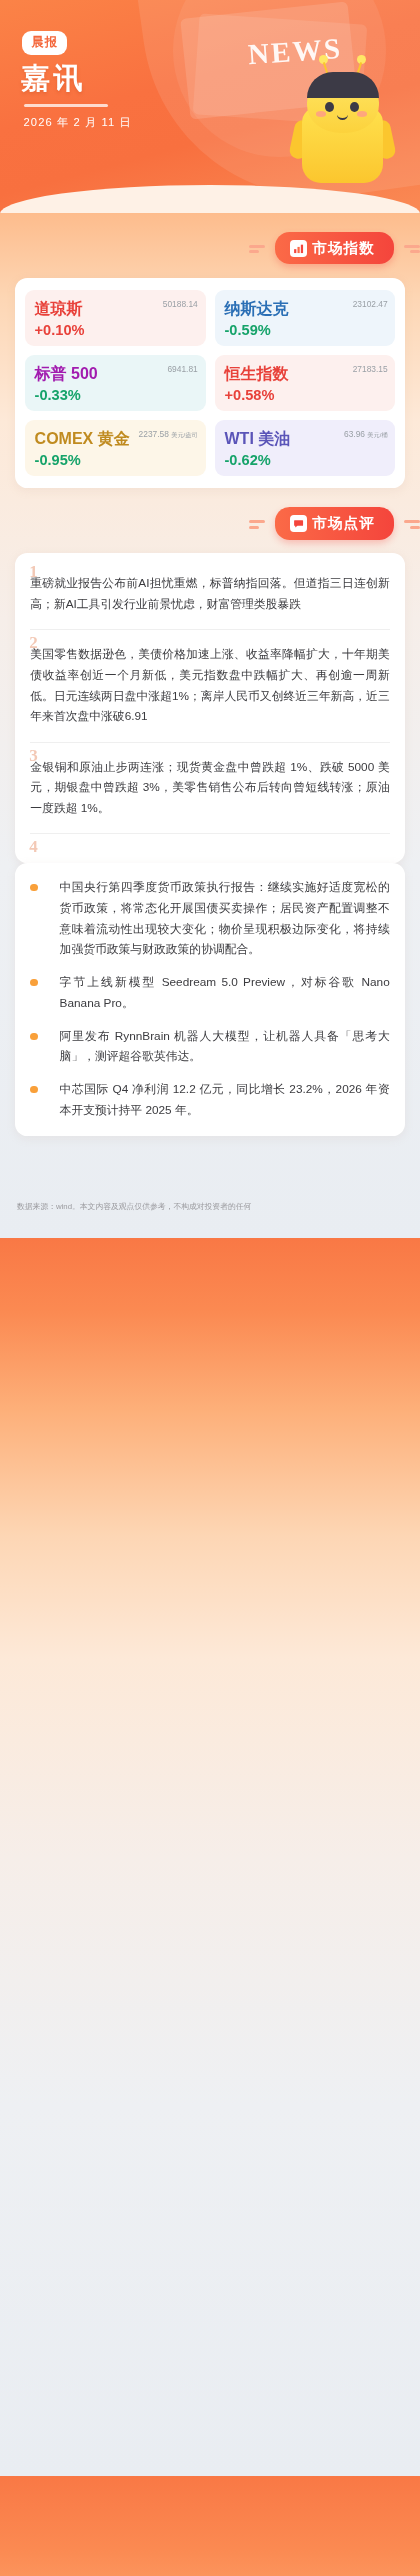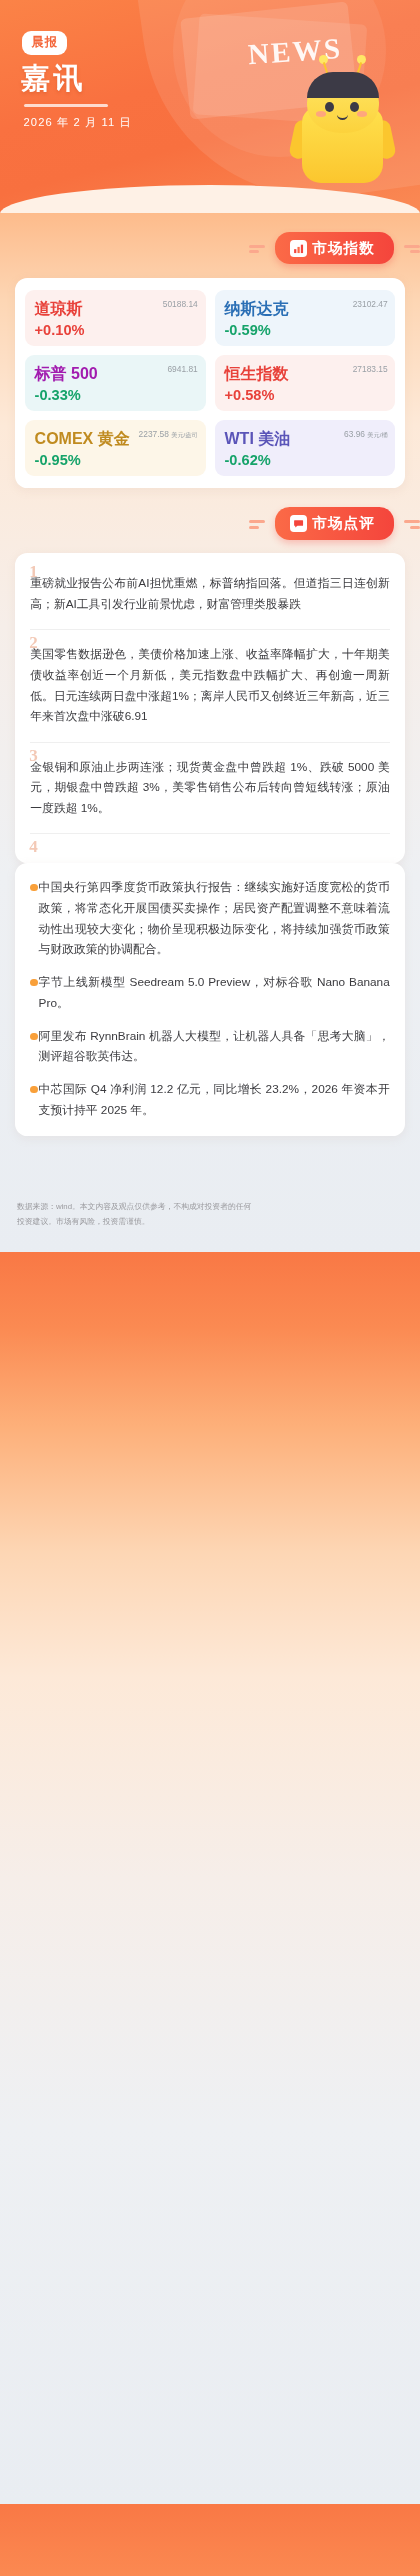--- a/index.html
+++ b/index.html
@@ -146,21 +146,21 @@
   .cmt-item { padding: 14.6px 15.7px 4.5px 15.7px; position: relative; }
   .cmt-num {
     position: absolute; left: 14.6px; top: 3.4px;
     font-size: 17px; font-weight: bold; color: #f3c9b6; font-family: "Liberation Serif", serif;
   }
   .cmt-text { font-size: 11.8px; line-height: 1.75; color: #3b3b3f; text-align: justify; }
   .cmt-sep { height: 0.6px; background: #efefef; margin: 10px 15.7px 0; }
 
   
   .news-card { background: #fff; border-radius: 12.3px; margin: 0 14.6px; box-shadow: 0 2.2px 10px rgba(190,160,140,0.12); padding: 14.6px 15.7px 15.7px; }
-  .news-item { display: flex; gap: 1px; margin-bottom: 12.3px; }
+  .news-item { display: flex; gap: 22px; margin-bottom: 12.3px; }
   .news-item:last-child { margin-bottom: 0; }
   .dot { flex: 0 0 auto; width: 7.3px; height: 7.3px; border-radius: 50%; background: #f9a03a; margin-top: 6.7px; }
   .news-text { font-size: 11.8px; line-height: 1.75; color: #3b3b3f; text-align: justify; }
 
   
   .footer { padding: 19px 17px 22.4px; }
   .footer p { font-size: 7.8px; color: #9a9a9e; line-height: 1.9; }
   .spacer-lg { height: 45px; }
 </style>
 </head>
@@ -315,17 +315,16 @@
     <div class="news-item">
       <div class="dot"></div>
       <div class="news-text">中芯国际 Q4 净利润 12.2 亿元，同比增长 23.2%，2026 年资本开支预计持平 2025 年。</div>
     </div>
   </div>
 
   <div class="spacer-lg"></div>
 
   <div class="footer">
     <p>数据来源：wind。本文内容及观点仅供参考，不构成对投资者的任何</p>
-    <p>投资建议。市场有风险，投资需谨慎。</p>
   </div>
 
 </div>
 
 
 </body></html>

